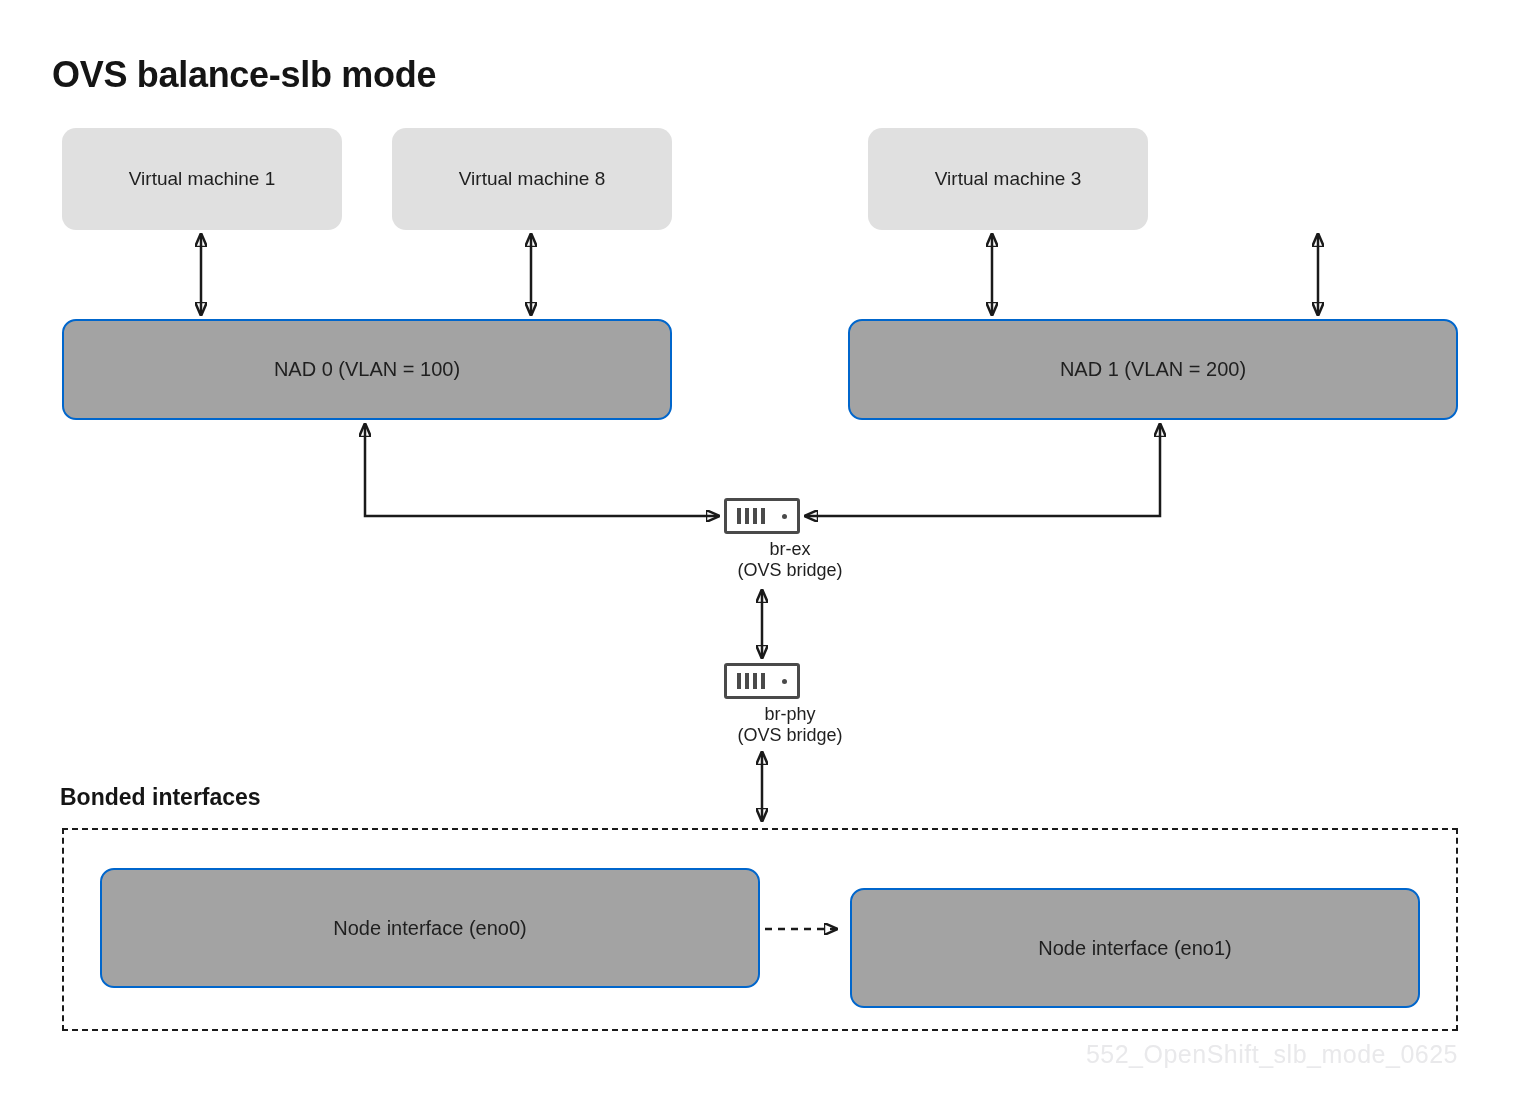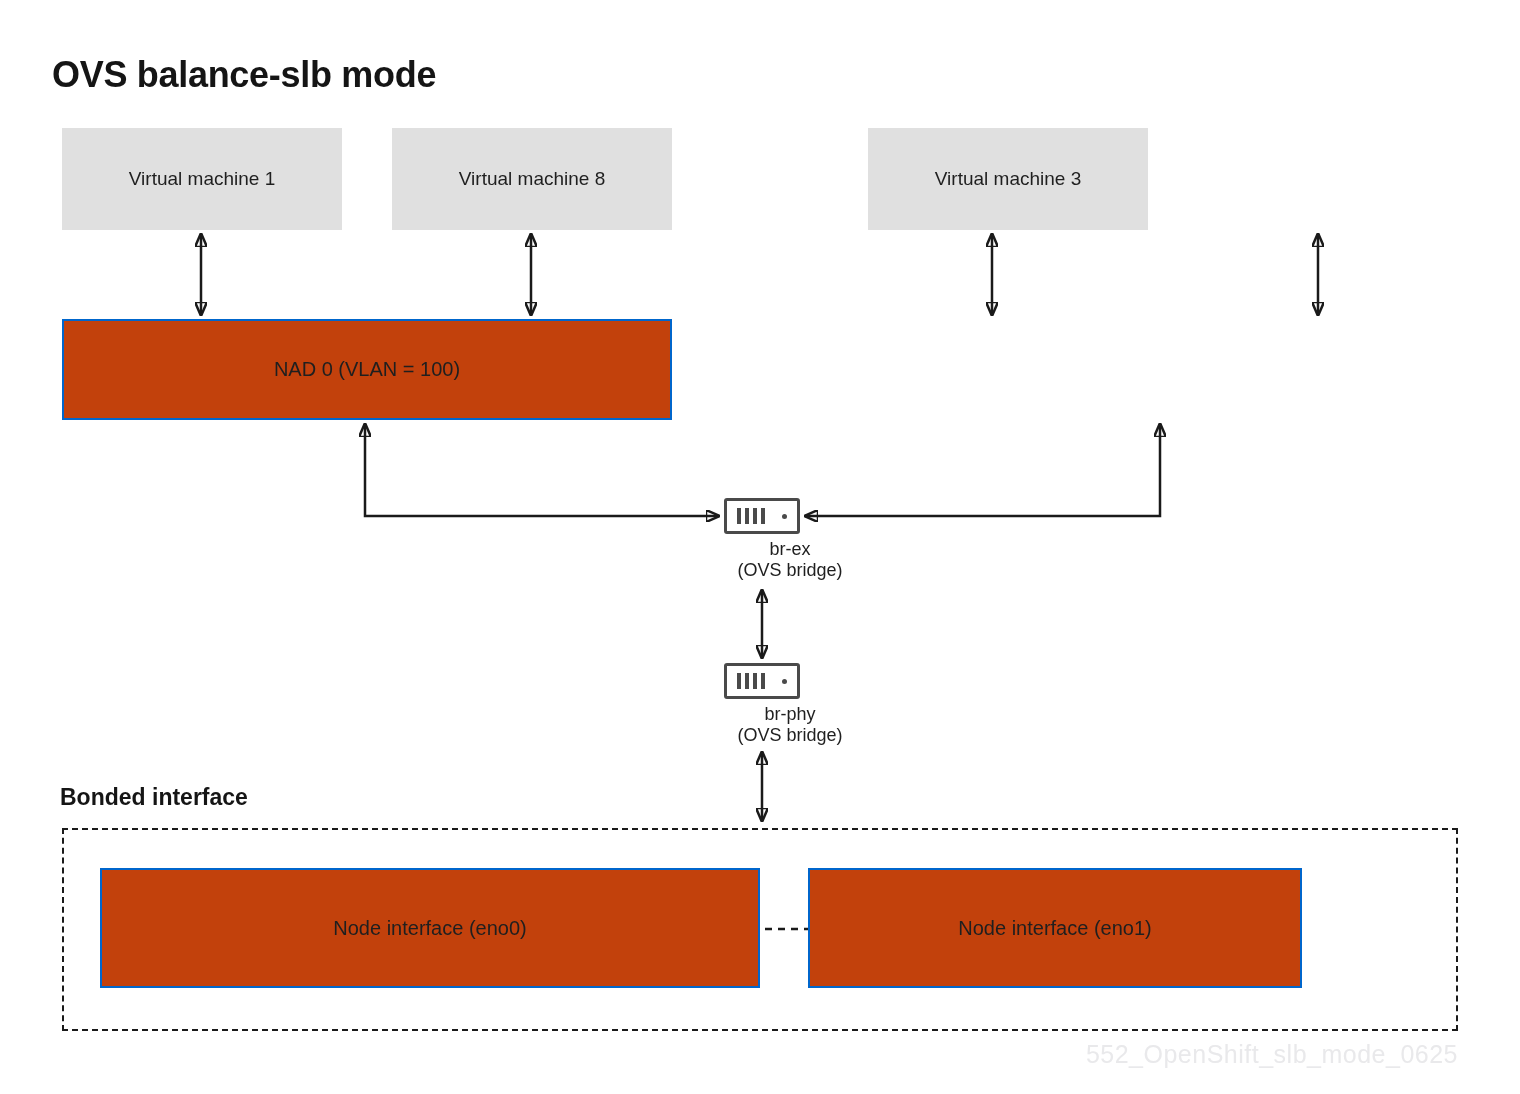--- a/index.html
+++ b/index.html
@@ -37,27 +37,28 @@
     stroke-width: 2.5;
   }
   .box {
     position: absolute;
     box-sizing: border-box;
     display: flex;
     align-items: center;
     justify-content: center;
     text-align: center;
     color: #1f1f1f;
+    border-radius: 14px;
   }
   .box.gray {
     background: #e0e0e0;
     font-size: 19px;
   }
   .box.blue {
-    background: #c2410c;
+    background: #a3a3a3;
     border: 2px solid #0066cc;
     font-size: 20px;
   }
   .vm  { top: 128px; width: 280px; height: 102px; }
   .vm1 { left: 62px; }
   .vm2 { left: 392px; }
   .vm3 { left: 852px; margin-left: 16px; }
   .vm4 { left: 1178px; }
   .nad { top: 319px; height: 101px; width: 610px; }
   .nad0 { left: 62px; }
@@ -117,21 +118,21 @@
     left: 62px;
     top: 828px;
     width: 1396px;
     height: 203px;
     box-sizing: border-box;
     border: 2px dashed #1a1a1a;
     background: transparent;
   }
   .eno { top: 868px; height: 120px; font-size: 19px; }
   .eno0 { left: 100px; width: 660px; }
-  .eno1 { left: 808px; width: 494px; }
+  .eno1 { left: 850px; width: 570px; margin-top: 20px; }
 
   .watermark {
     position: absolute;
     right: 62px;
     top: 1040px;
     font-size: 25px;
     color: #e9e9eb;
     letter-spacing: 0.5px;
   }
 </style>
@@ -165,20 +166,23 @@
   <div class="box gray vm vm2">
     <span>Virtual machine 8</span>
   </div>
   <div class="box gray vm vm3">
     <span>Virtual machine 3</span>
   </div>
 
   <div class="box blue nad nad0">
     <span>NAD 0 (VLAN = 100)</span>
   </div>
+  <div class="box blue nad nad1">
+    <span>NAD 1 (VLAN = 200)</span>
+  </div>
 
   <div class="bridge-icon brex-icon">
     <span class="bar"></span>
     <span class="bar"></span>
     <span class="bar"></span>
     <span class="bar"></span>
     <span class="dot"></span>
   </div>
   <div class="bridge-label brex-label">
     <div>br-ex</div>
@@ -190,21 +194,21 @@
     <span class="bar"></span>
     <span class="bar"></span>
     <span class="bar"></span>
     <span class="dot"></span>
   </div>
   <div class="bridge-label brphy-label">
     <div>br-phy</div>
     <div>(OVS bridge)</div>
   </div>
 
-  <h2 class="section-heading">Bonded interface</h2>
+  <h2 class="section-heading">Bonded interfaces</h2>
 
   <div class="bonded-box"></div>
 
   <div class="box blue eno eno0">
     <span>Node interface (eno0)</span>
   </div>
   <div class="box blue eno eno1">
     <span>Node interface (eno1)</span>
   </div>
 

